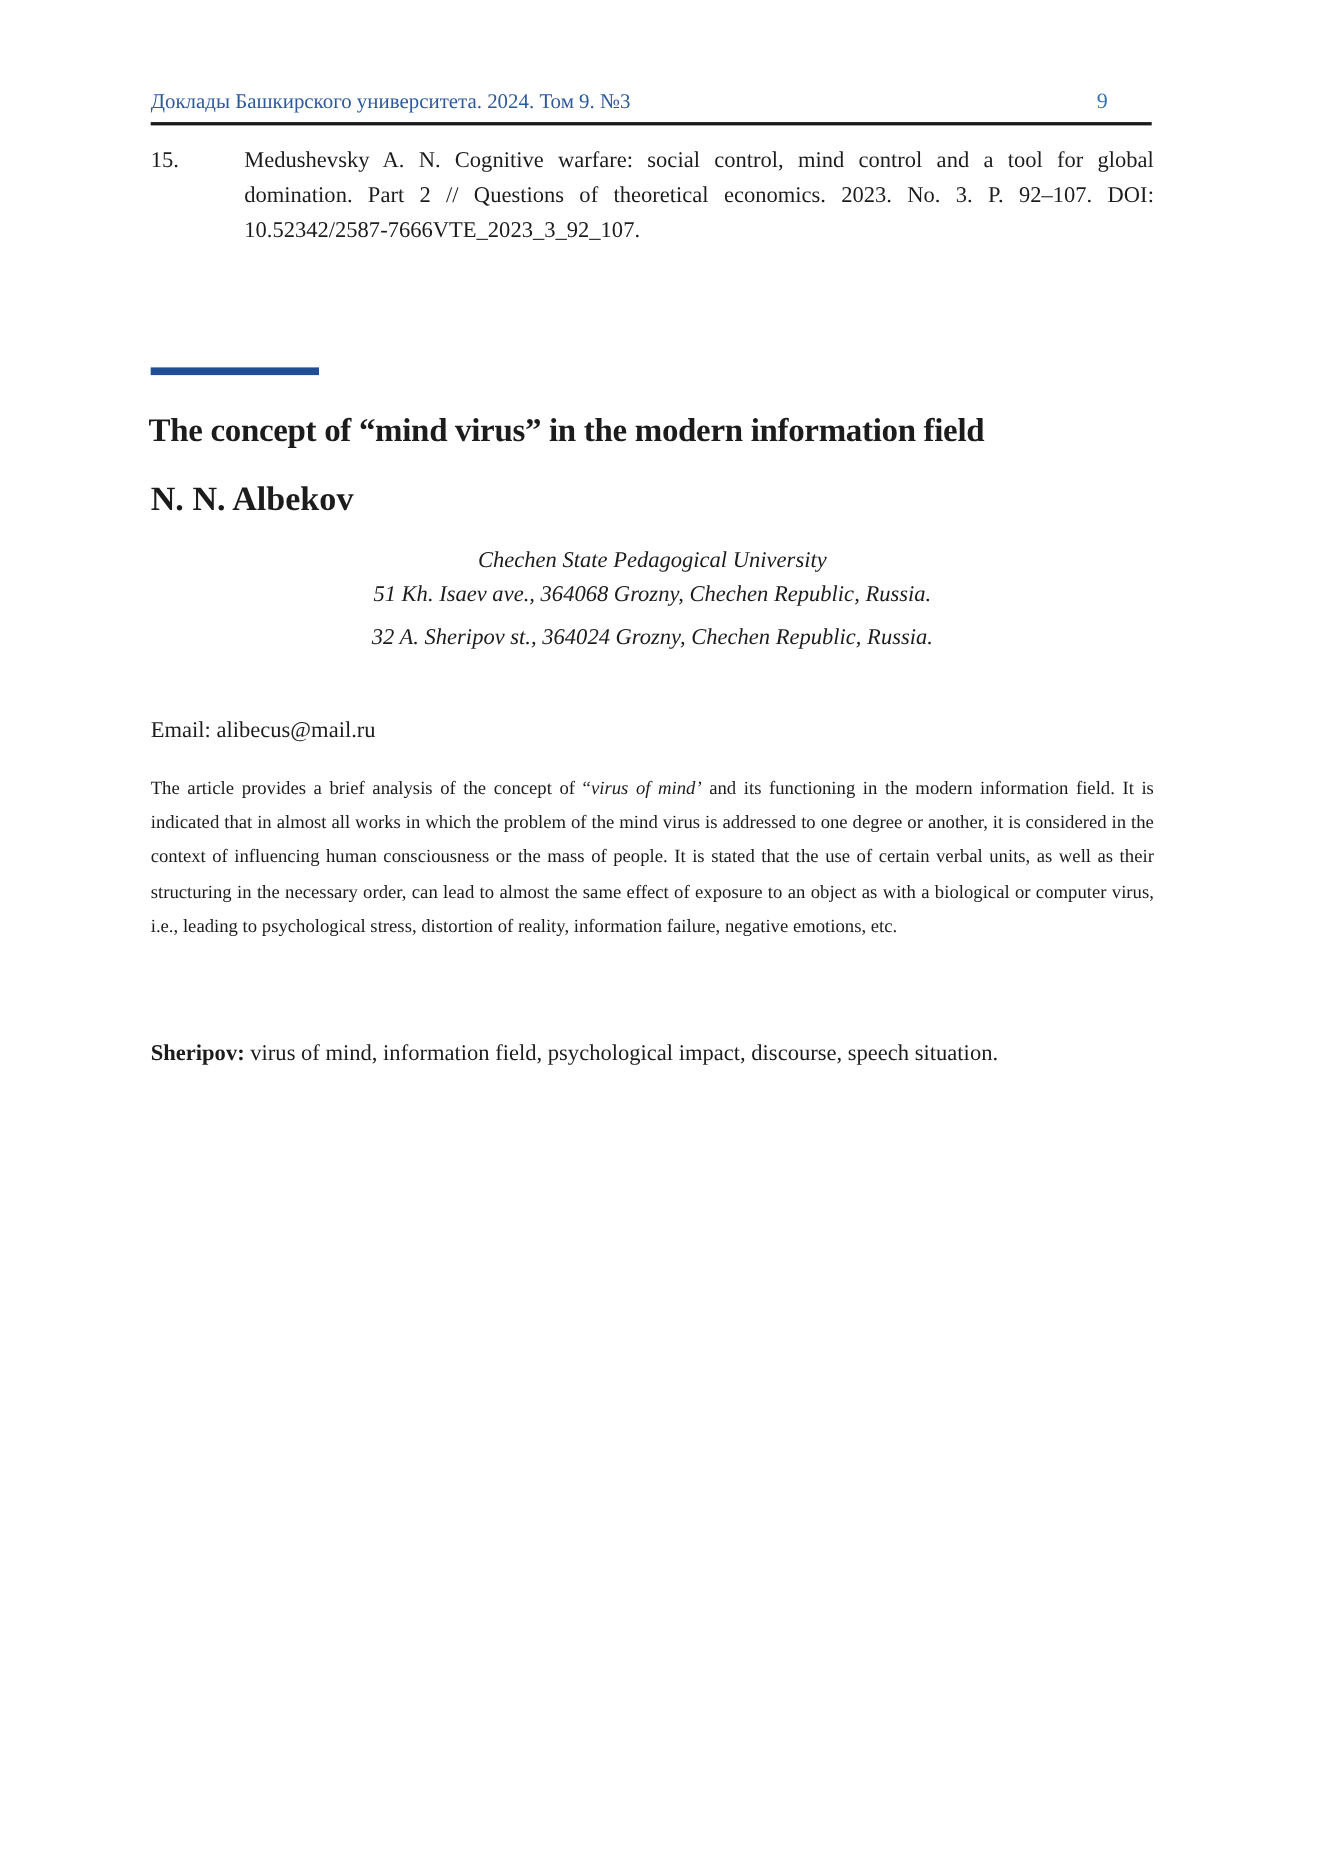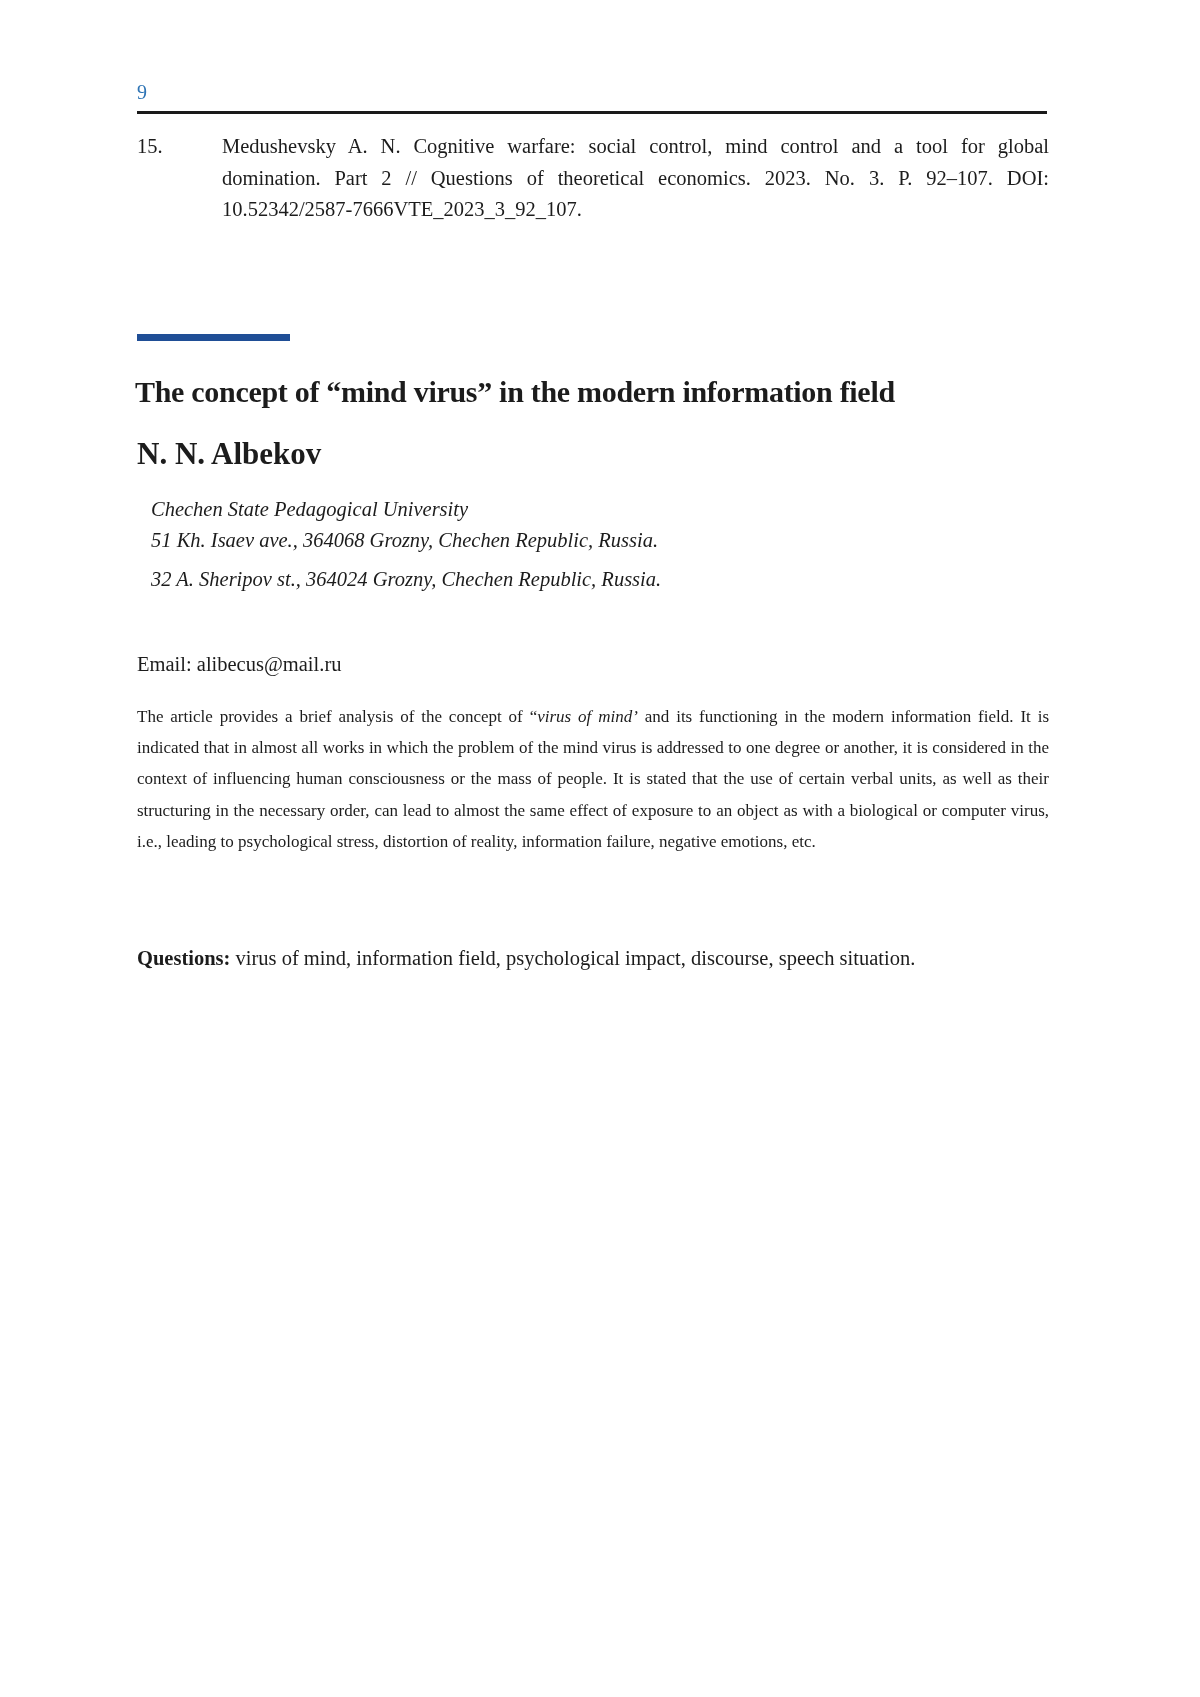--- a/index.html
+++ b/index.html
@@ -61,23 +61,23 @@
     font-size:30px;font-weight:bold;line-height:38px;
     letter-spacing:-0.3px;
   }
   .author-name{
     position:absolute;
     top:439px;left:137px;width:912px;
     font-size:31px;font-weight:bold;line-height:30px;
   }
   .affiliation{
     position:absolute;
-    left:151px;width:912px;
+    left:137px;width:912px;
     font-style:italic;
-    font-size:20.5px;line-height:31px;
+    font-size:20.5px;line-height:31px;text-align:center;
   }
   .affiliation-1{top:494px;}
   .affiliation-2{top:564px;}
   .email-line{
     position:absolute;
     top:649px;left:137px;width:912px;
     font-size:20.5px;line-height:31px;
   }
   
   .abstract{
@@ -94,20 +94,21 @@
     font-size:20.5px;line-height:31px;
   }
   .keywords-label{font-weight:bold;}
 </style>
 </head>
 <body>
 
 <div class="page">
 
   <div class="header-row">
+    <span class="journal-line">Доклады Башкирского университета. 2024. Том 9. №3</span>
     <span class="page-number">9</span>
   </div>
   <div class="header-rule"></div>
 
   <div class="reference-item">
     <span class="ref-num">15.</span>
     <span class="ref-text">Medushevsky A. N. Cognitive warfare: social control, mind control and a tool for global domination. Part 2 // Questions of theoretical economics. 2023. No. 3. P. 92–107. DOI: 10.52342/2587-7666VTE_2023_3_92_107.</span>
   </div>
 
   <div class="article-bar"></div>
@@ -122,15 +123,15 @@
   </div>
 
   <div class="affiliation affiliation-2">
     <div>32 A. Sheripov st., 364024 Grozny, Chechen Republic, Russia.</div>
   </div>
 
   <div class="email-line">Email: alibecus@mail.ru</div>
 
   <p class="abstract"><span>The article provides a brief analysis of the concept of “</span><span class="italic">virus of mind’</span><span> and its functioning in the modern information field. It is indicated that in almost all works in which the problem of the mind virus is addressed to one degree or another, it is considered in the context of influencing human consciousness or the mass of people. It is stated that the use of certain verbal units, as well as their structuring in the necessary order, can lead to almost the same effect of exposure to an object as with a biological or computer virus, i.e., leading to psychological stress, distortion of reality, information failure, negative emotions, etc.</span></p>
 
-  <p class="keywords-line"><span class="keywords-label">Questions:</span><span> virus of mind, information field, psychological impact, discourse, speech situation.</span></p>
+  <p class="keywords-line"><span class="keywords-label">Sheripov:</span><span> virus of mind, information field, psychological impact, discourse, speech situation.</span></p>
 
 </div>
 
 </body></html>

